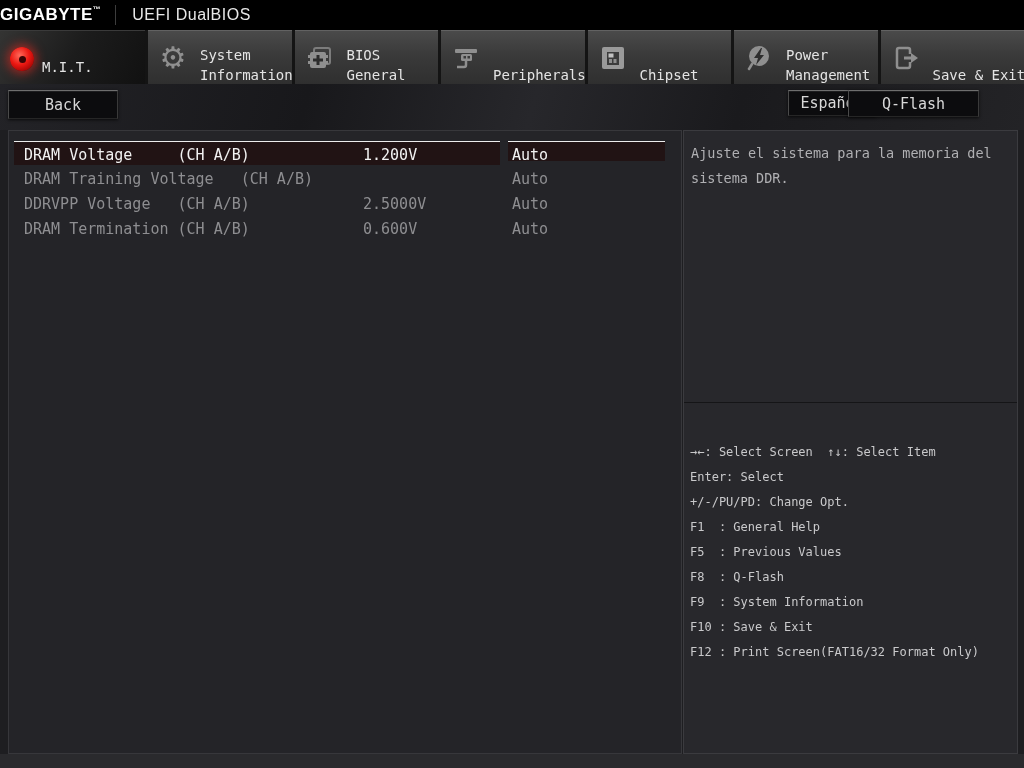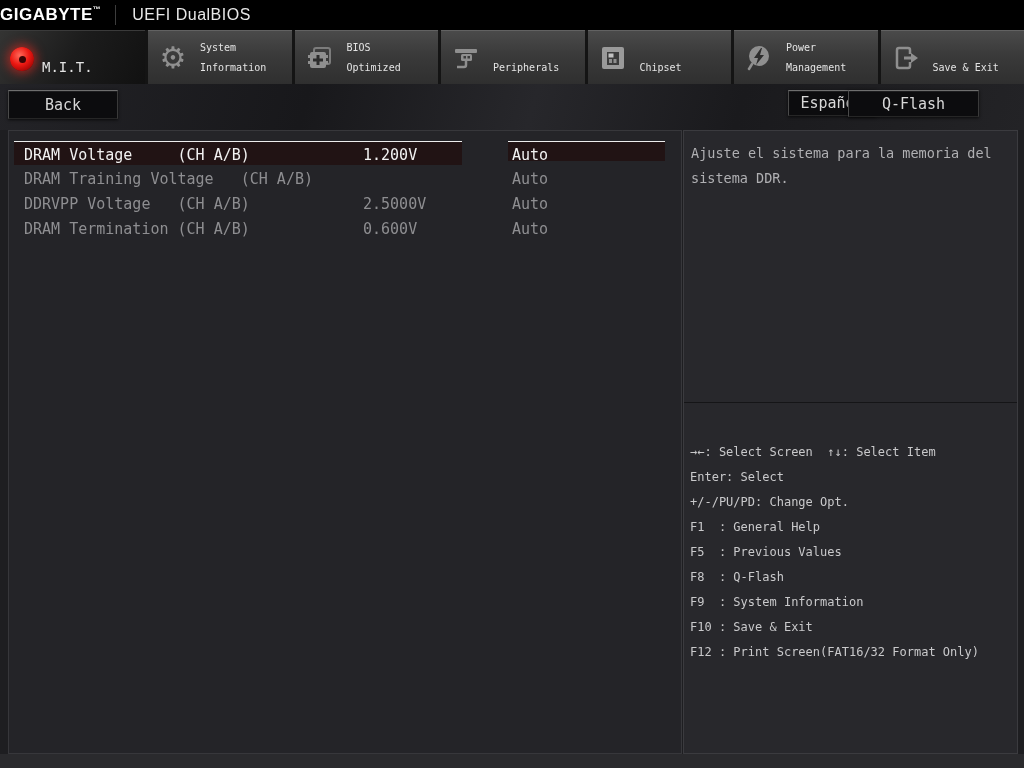--- a/index.html
+++ b/index.html
@@ -16,21 +16,21 @@
   .uefi-title { margin-left:16px; font-family:"Liberation Sans", sans-serif; font-size:16px;
                 color:#e8e8e8; letter-spacing:.5px; }
 
   
   .tabbar { position:absolute; left:0; top:30px; width:1024px; height:54px; background:#141414;
             display:flex; gap:3px; }
   .tab { position:relative; flex:1 1 0; background:linear-gradient(#4a4a4a,#3a3a3a 45%,#2f2f2f 100%);
          border-top:1px solid #626262; cursor:default; }
   .tab.selected { background:linear-gradient(120deg,#343433 0%,#1c1c1c 50%,#111 100%);
                   border-top:1px solid #3a3a3a; flex:0 0 145px; }
-  .tab-label2 { position:absolute; left:52px; top:7px; font-size:10px; color:#e4e4e4; }
+  .tab-label2 { position:absolute; left:52px; top:14px; font-size:14px; color:#e4e4e4; }
   .tab-label2 span { display:block; height:20px; line-height:20px; white-space:pre; }
   .mit-label { position:absolute; left:42px; bottom:9px; font-size:14px; color:#e4e4e4; }
   .tab-icon { position:absolute; left:10px; top:12px; width:30px; height:30px; color:#8f8f8f;
               display:flex; align-items:center; justify-content:center; }
   .led { position:absolute; left:10px; top:16px; width:24px; height:24px; border-radius:50%;
          background:radial-gradient(circle at 40% 35%, #ff6a5a 0%, #ec1812 45%, #8c0000 90%);
          box-shadow:0 0 10px 3px rgba(255,40,30,.5); }
   .led .dot { position:absolute; left:9px; top:9px; width:7px; height:7px; border-radius:50%;
               background:#3a0505; }
   .uni-icon { font-family:"DejaVu Sans", sans-serif; font-size:30px; line-height:30px; color:#8f8f8f; }
@@ -44,21 +44,21 @@
          box-shadow:inset 0 1px 0 rgba(255,255,255,.07), 0 1px 3px rgba(0,0,0,.7); cursor:default; }
   .btn-back    { left:8px;   top:6px; width:110px; height:29px; }
   .btn-espanol { left:788px; top:6px; width:88px;  height:26px; }
   .btn-qflash  { left:848px; top:6px; width:131px; height:27px; }
 
   
   .panel-main { position:absolute; left:8px; top:130px; width:674px; height:624px;
                 background:#242428; border:1px solid #37373b; }
   .rows { position:relative; padding-top:10px; }
   .row { position:relative; height:24px; margin-bottom:1px; font-size:15px; color:#8e8e91; cursor:default; }
-  .cell-left  { position:absolute; left:5px;   top:0; width:448px; height:24px; }
+  .cell-left  { position:absolute; left:5px;   top:0; width:486px; height:24px; }
   .cell-right { position:absolute; left:499px; top:0; width:157px; height:20px; }
   .row.selected { color:#f2f2f2; }
   .row.selected .cell-left, .row.selected .cell-right { background:#211314; border-top:1px solid #ededed; }
   .opt-name    { position:absolute; left:10px;  top:4px; white-space:pre; }
   .opt-voltage { position:absolute; left:349px; top:4px; white-space:pre; }
   .opt-value   { position:absolute; left:4px;   top:4px; white-space:pre; }
 
   
   .panel-info { position:absolute; left:683px; top:130px; width:335px; height:624px;
                 background:#28282c; border:1px solid #3b3b3f; }
@@ -105,21 +105,21 @@
         <rect x="4" y="8" width="16" height="16" rx="2" fill="#8f8f8f"></rect>
         <rect x="2" y="11" width="3" height="3" fill="#8f8f8f"></rect>
           <rect x="2" y="17" width="3" height="3" fill="#8f8f8f"></rect>
         <rect x="19" y="11" width="3" height="3" fill="#8f8f8f"></rect>
           <rect x="19" y="17" width="3" height="3" fill="#8f8f8f"></rect>
         <path d="M12 11 v10 M7 16 h10" stroke="#2c2c2c" stroke-width="3"></path>
       </svg>
     </div>
     <div class="tab-label2">
       <span>BIOS</span>
-        <span>Optimized</span>
+        <span>General</span>
     </div>
   </div>
 
   <div class="tab">
     <div class="tab-icon">
       <svg width="28" height="28" viewBox="0 0 28 28">
         <rect x="3" y="5" width="22" height="4" rx="1" fill="#8f8f8f"></rect>
         <rect x="9" y="10" width="11" height="7" rx="1.5" fill="#8f8f8f"></rect>
         <rect x="11.5" y="12" width="2.5" height="2.5" fill="#3a3a3a"></rect>
         <rect x="15.5" y="12" width="2.5" height="2.5" fill="#3a3a3a"></rect>

